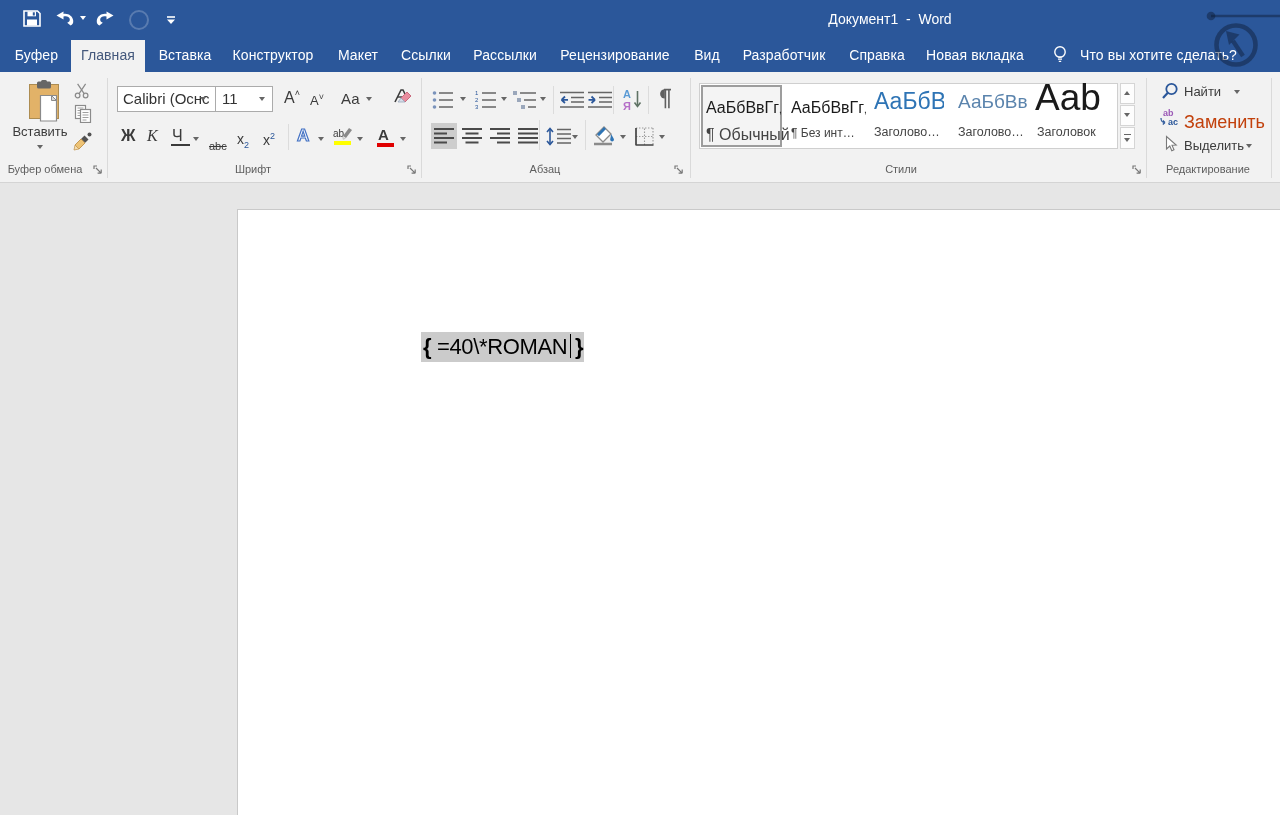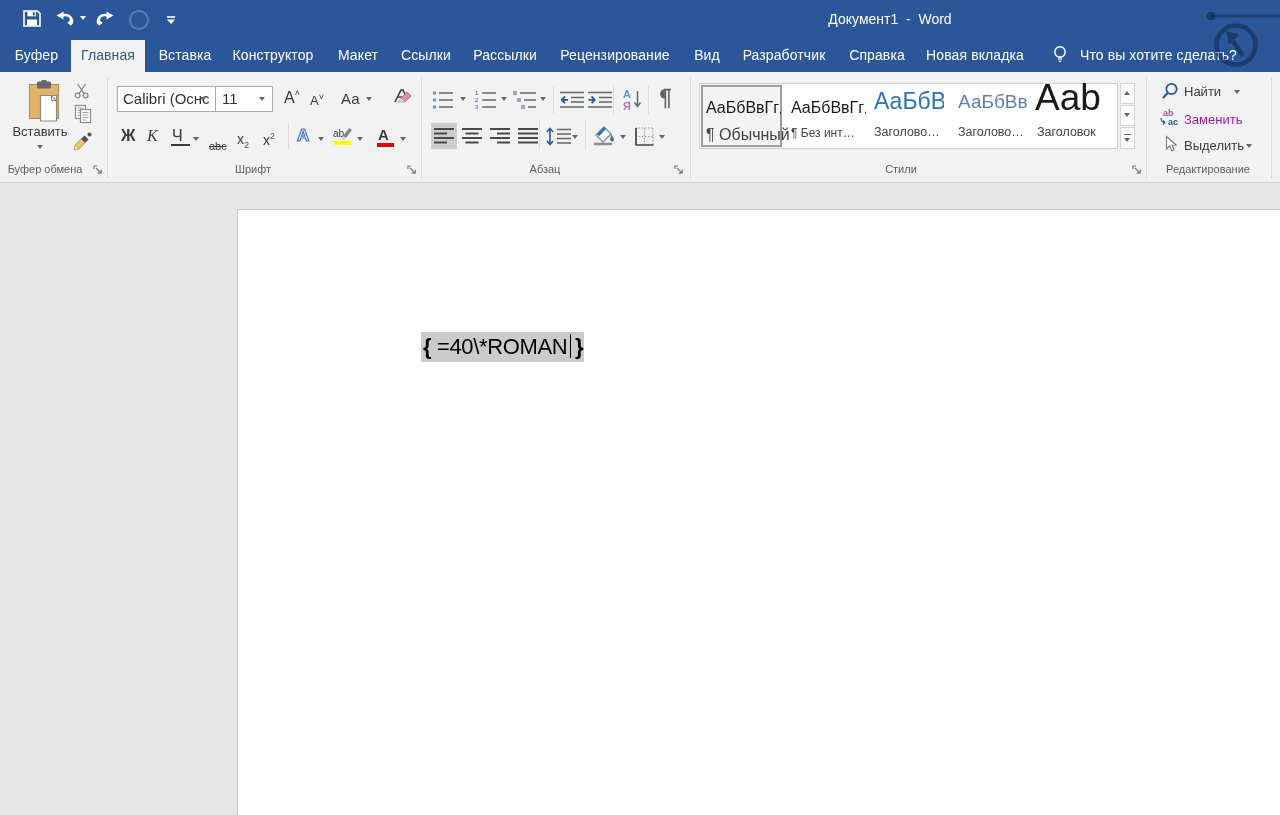--- a/index.html
+++ b/index.html
@@ -329,21 +329,21 @@
   </svg>
   <div class="abs" style="left:1184px;top:84px;font-size:13px;color:#3b3b3b">Найти</div>
   <div class="abs" style="left:1234px;top:90px">
       <span class="darr"></span>
     </div>
   <svg class="abs" style="left:1160px;top:108px" width="22" height="19" viewBox="0 0 22 19">
     <text x="3" y="8" font-size="9" font-weight="bold" fill="#9b59b6" font-family="Liberation Sans">ab</text>
     <text x="8" y="17" font-size="9" font-weight="bold" fill="#2b579a" font-family="Liberation Sans">ac</text>
     <path d="M1 10 C1 13.5 2 14.5 5 14.5 M5 14.5 L2.8 12.5 M5 14.5 L2.8 16.5" fill="none" stroke="#2b579a" stroke-width="1.2"></path>
   </svg>
-  <div class="abs" style="left:1184px;top:112px;font-size:13px;color:#a21caf">Заменить</div>
+  <div class="abs" style="left:1184px;top:112px;font-size:18px;color:#c2410c">Заменить</div>
   <svg class="abs" style="left:1164px;top:135px" width="14" height="18" viewBox="0 0 14 18">
     <path d="M2.5 1.5 L2.5 14 L5.8 11 L7.8 15.8 L10 14.8 L8 10.2 L12.2 10 Z" fill="#fff" stroke="#7a7a7a" stroke-width="1.1"></path>
   </svg>
   <div class="abs" style="left:1184px;top:138px;font-size:13px;color:#3b3b3b">Выделить</div>
   <div class="abs" style="left:1246px;top:144px">
       <span class="darr"></span>
     </div>
   <div class="grouplabel" style="left:1108px">Редактирование</div>
   <div class="vsep" style="left:1271px"></div>
 </div>

